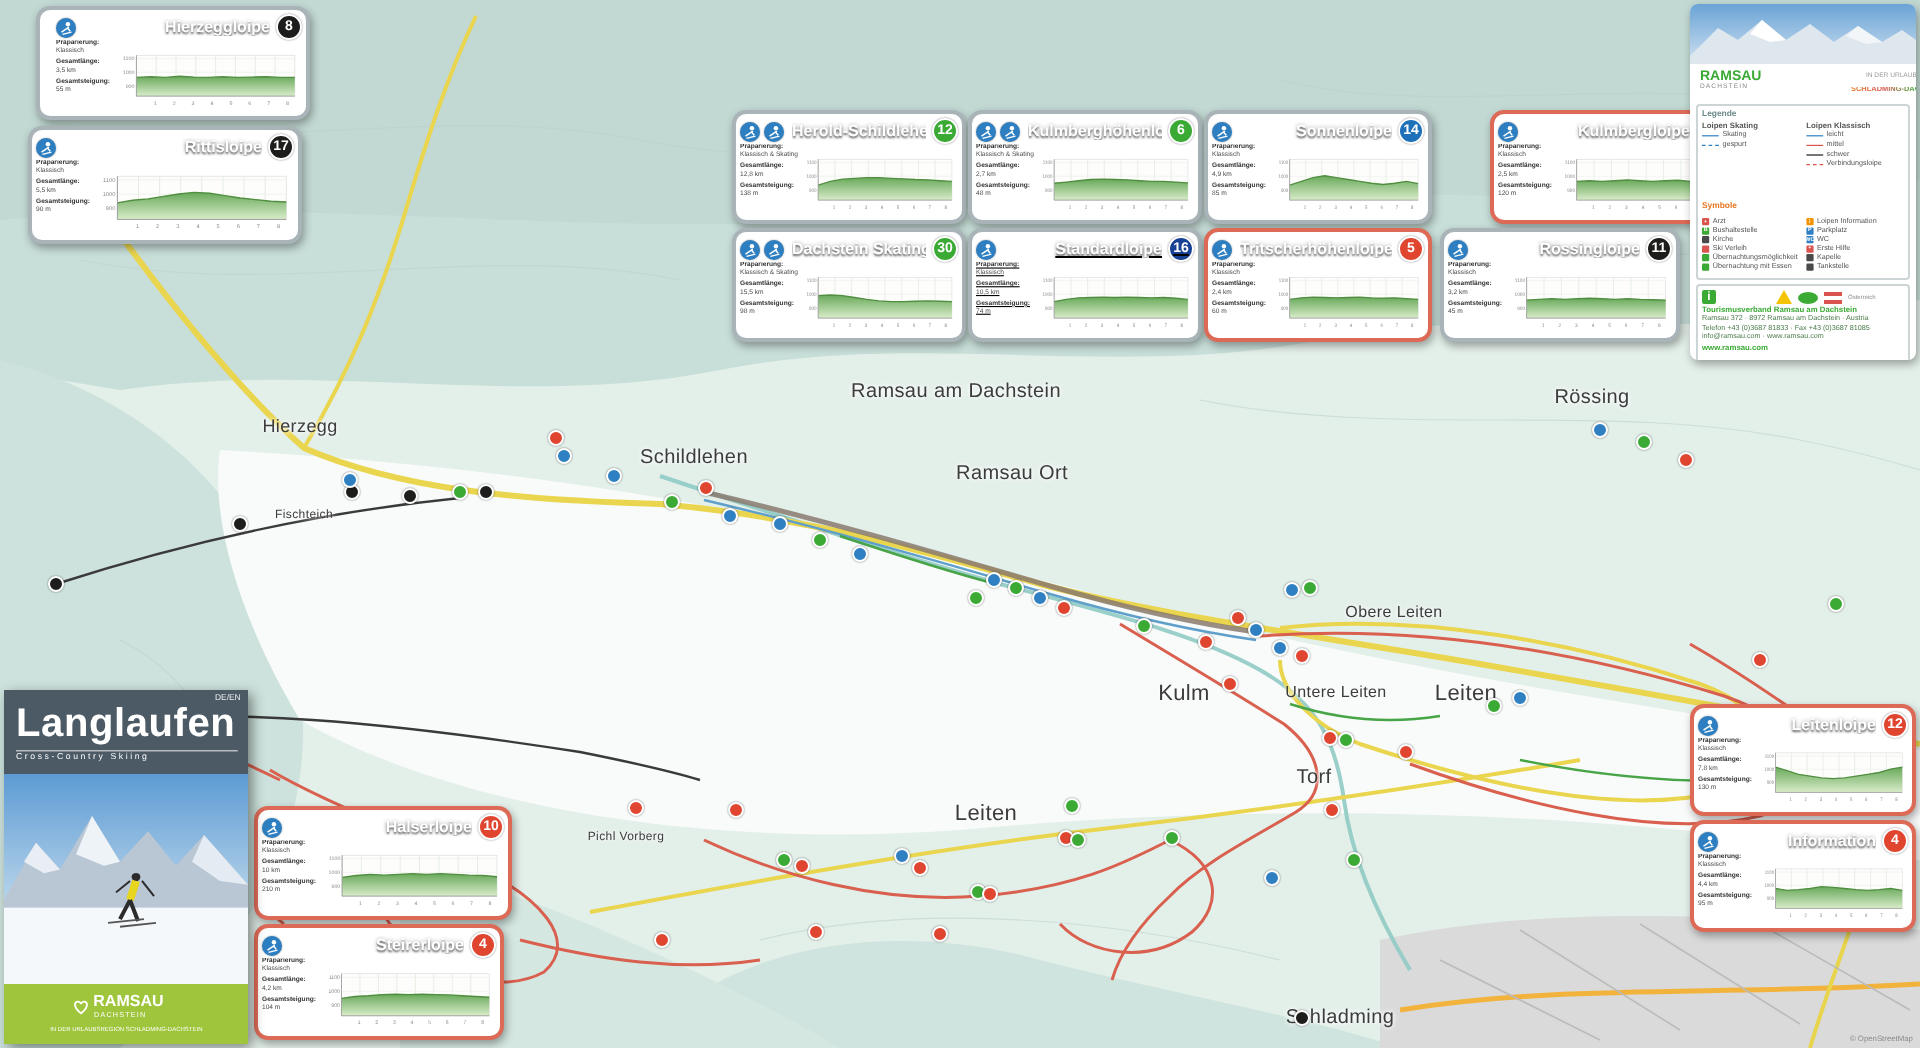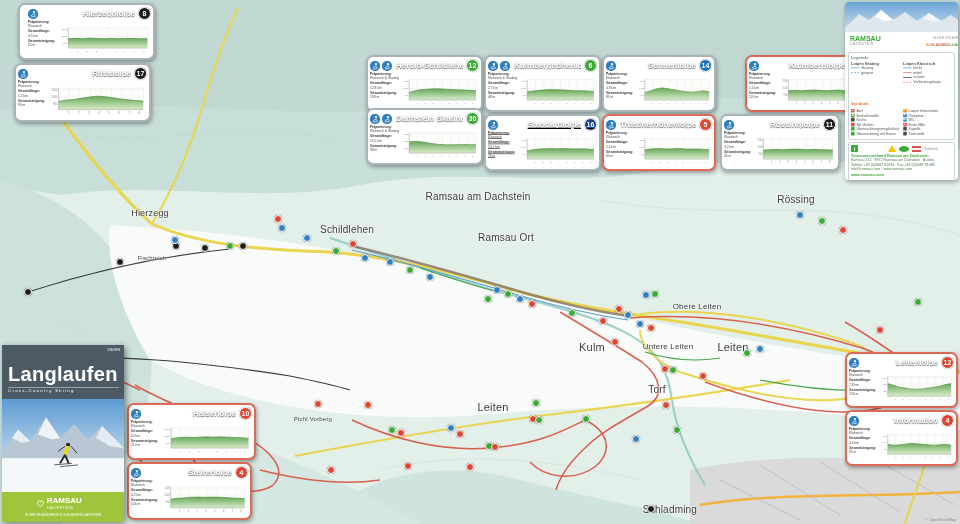--- a/index.html
+++ b/index.html
@@ -26,21 +26,21 @@
   .clabels{font-size:6px;line-height:1.2;color:#4a4a4a;transform:scale(.55);transform-origin:0 0;width:180%;}
   .lg{margin-bottom:3px;}
   .lg b{display:block;color:#333;}
   .chart{flex:1;min-width:0;}
   .chart svg{width:100%;height:100%;display:block;}
   
   .titleblock{position:absolute;left:2px;top:345px;width:122px;height:177px;
               box-shadow:2px 2px 6px rgba(0,0,0,.45);display:flex;flex-direction:column;}
   .tb-head{background:#4c5a66;color:#fff;position:relative;padding:3px 6px 4px;flex:0 0 auto;}
   .tb-lang{position:absolute;top:2px;right:4px;font-size:6px;transform:scale(.7);transform-origin:100% 0;opacity:.9;}
-  .tb-title{font-size:20px;font-weight:bold;letter-spacing:.3px;margin-top:15px;}
+  .tb-title{font-size:20px;font-weight:bold;letter-spacing:.3px;margin-top:3px;}
   .tb-sub{font-size:6px;transform:scale(.72);transform-origin:0 0;width:140%;letter-spacing:1.8px;
           border-top:1px solid rgba(255,255,255,.6);margin-top:1px;padding-top:1px;}
   .tb-photo{flex:1;position:relative;overflow:hidden;}
   .tb-photo svg{width:100%;height:100%;display:block;}
   .tb-foot{background:#9ec53b;color:#fff;flex:0 0 30px;display:flex;flex-direction:column;
            align-items:center;justify-content:center;}
   .tb-logo{display:flex;align-items:center;gap:2px;}
   .tb-logo .bn{font-size:8px;font-weight:bold;line-height:1;}
   .tb-logo .bs{font-size:6px;transform:scale(.6);transform-origin:0 50%;letter-spacing:1px;line-height:1;}
   .tb-region{font-size:6px;transform:scale(.5);white-space:nowrap;margin-top:1px;}
@@ -573,21 +573,21 @@
               <text x="39.5" y="38" font-size="3" fill="#8a8a8a" text-anchor="middle" font-family="Liberation Sans,sans-serif">3</text>
               <text x="50" y="38" font-size="3" fill="#8a8a8a" text-anchor="middle" font-family="Liberation Sans,sans-serif">4</text>
               <text x="60.5" y="38" font-size="3" fill="#8a8a8a" text-anchor="middle" font-family="Liberation Sans,sans-serif">5</text>
               <text x="71" y="38" font-size="3" fill="#8a8a8a" text-anchor="middle" font-family="Liberation Sans,sans-serif">6</text>
               <text x="81.5" y="38" font-size="3" fill="#8a8a8a" text-anchor="middle" font-family="Liberation Sans,sans-serif">7</text>
               <text x="92" y="38" font-size="3" fill="#8a8a8a" text-anchor="middle" font-family="Liberation Sans,sans-serif">8</text>
             </svg>
           </div>
     </div>
       </div>
-      <div class="card" style="left: 366px; top: 108px; width: 117px; height: 57px; border-color: rgb(169, 180, 184);">
+      <div class="card" style="left: 366px; top: 114px; width: 117px; height: 57px; border-color: rgb(169, 180, 184);">
     <div class="chead">
       <span class="ci">
             <svg viewBox="0 0 10 10" width="8" height="8">
               <circle cx="6.2" cy="2.6" r="1.4" fill="#fff"></circle>
               <path d="M2.2,7.6 L6.8,4.4 M6,5 L7.6,7 M2.8,9 L8.4,7.6" stroke="#fff" stroke-width="0.9" fill="none"></path>
             </svg>
           </span>
           <span class="ci">
             <svg viewBox="0 0 10 10" width="8" height="8">
               <circle cx="6.2" cy="2.6" r="1.4" fill="#fff"></circle>

